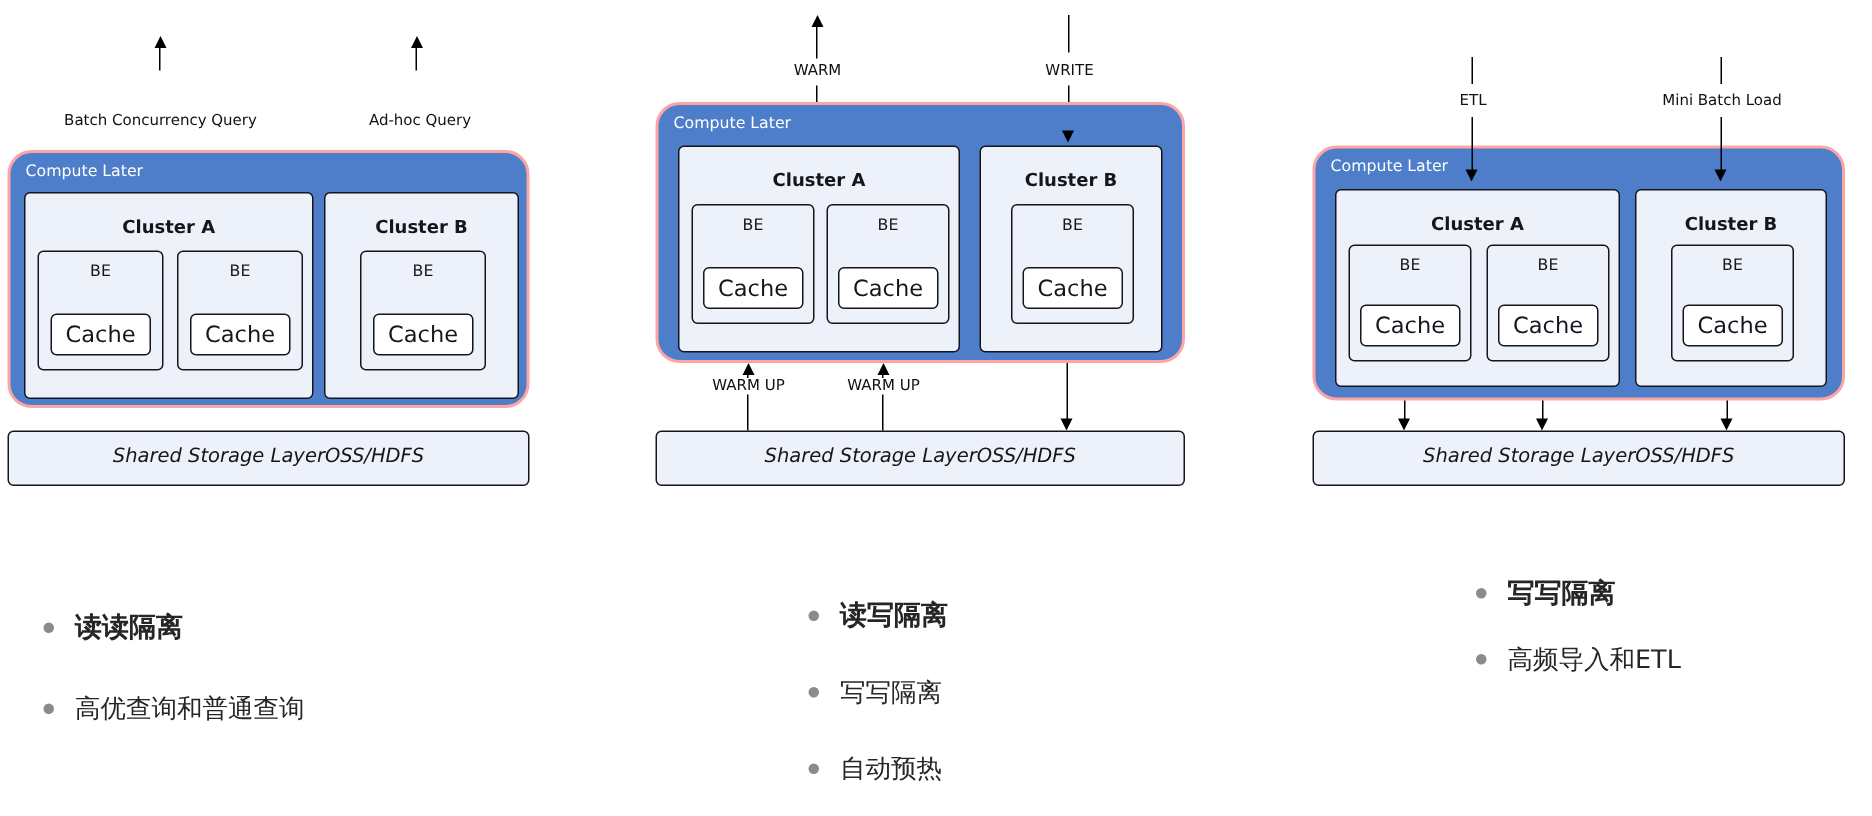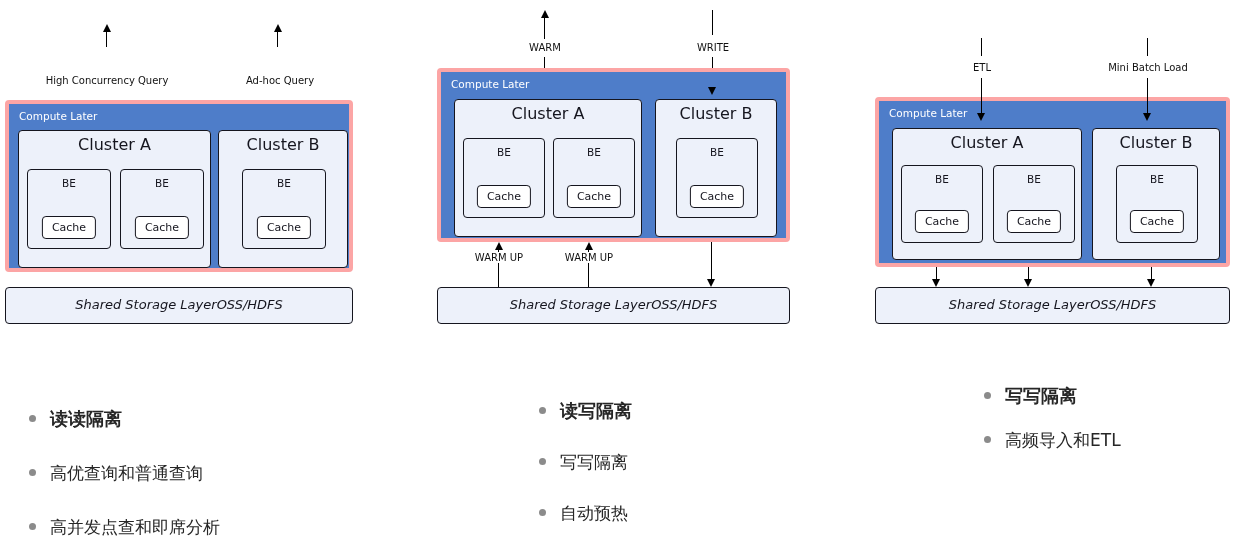--- a/index.html
+++ b/index.html
@@ -1,30 +1,30 @@
 <!DOCTYPE html>
 <html style="--compute-fill: #4e7dc9; --panel-fill: #edf1fa; --line: #15151e; --arrow: #000000; --bullet-dot: #8b8b8b;"><head>
 <meta charset="utf-8">
 <style>
   * { margin:0; padding:0; box-sizing:border-box; }
   html,body { background:#fff; }
   body { font-family:"DejaVu Sans","Liberation Sans",sans-serif; color:#15151e; }
   .canvas { position:relative; width:1248px; height:544px; background:#fff; overflow:hidden; }
 
-  .compute { position:absolute; background:var(--compute-fill); border:4px solid #fca5a5; border-radius:4px; }
+  .compute { position:absolute; background:var(--compute-fill); border:2px solid #fca5a5; border-radius:16px; }
   .compute-label { position:absolute; left:10px; top:6px; color:#ffffff; font-size:10.5px; }
 
   .cluster { position:absolute; background:var(--panel-fill); border:1.3px solid var(--line); border-radius:4px; }
-  .cluster-label { position:absolute; top:4px; left:0; width:100%; text-align:center; font-size:16px; color:var(--line); }
+  .cluster-label { position:absolute; top:15px; left:0; width:100%; text-align:center; font-size:12px; color:var(--line);font-weight:bold; }
 
   .be { position:absolute; background:var(--panel-fill); border:1.3px solid var(--line); border-radius:4px; }
   .be-label { position:absolute; top:7px; left:0; width:100%; text-align:center; font-size:10.5px; color:var(--line); }
 
   .cache { position:absolute; bottom:9px; left:50%; transform:translateX(-50%); background:#ffffff;
-           border:1.3px solid var(--line); border-radius:4px; font-size:11px; padding:4px 9px; white-space:nowrap; }
+           border:1.3px solid var(--line); border-radius:4px; font-size:15px; padding:4px 9px; white-space:nowrap; }
 
   .storage { position:absolute; background:var(--panel-fill); border:1.3px solid var(--line); border-radius:4px;
              display:flex; flex-direction:row; justify-content:center; align-items:center;
              font-size:13px; line-height:1.45; color:var(--line);font-style:italic; }
 
   .vline { position:absolute; width:0; border-left:1.3px solid var(--arrow); }
   .head-up   { position:absolute; width:0; height:0; border-left:4.5px solid transparent; border-right:4.5px solid transparent; border-bottom:8px solid var(--arrow); }
   .head-down { position:absolute; width:0; height:0; border-left:4.5px solid transparent; border-right:4.5px solid transparent; border-top:8px solid var(--arrow); }
 
   .flow-label { position:absolute; transform:translateX(-50%); font-size:10px; color:#111; white-space:nowrap; }
@@ -39,21 +39,21 @@
   .b3 li { margin-bottom:20px; }
 </style>
 </head>
 <body>
 
 <div class="canvas">
 
   <div>
     <span class="head-up" style="left:103px;top:24px"></span>
     <span class="vline" style="left:106px;top:32px;height:15px"></span>
-    <span class="flow-label" style="left:107px;top:75px">High Concurrency Query</span>
+    <span class="flow-label" style="left:107px;top:75px">Batch Concurrency Query</span>
 
     <span class="head-up" style="left:274px;top:24px"></span>
     <span class="vline" style="left:277px;top:32px;height:15px"></span>
     <span class="flow-label" style="left:280px;top:75px">Ad-hoc Query</span>
 
     <div class="compute" style="left:5px;top:100px;width:348px;height:172px">
       <div class="compute-label">Compute Later</div>
 
       <div class="cluster" style="left:9px;top:26px;width:193px;height:138px">
         <div class="cluster-label">Cluster A</div>
@@ -77,21 +77,20 @@
     </div>
 
     <div class="storage" style="left:5px;top:287px;width:348px;height:37px">
       <div>Shared Storage Layer</div>
       <div>OSS/HDFS</div>
     </div>
 
     <ul class="bullets b1" style="left:27px;top:384px">
       <li class="hd">读读隔离</li>
       <li>高优查询和普通查询</li>
-      <li>高并发点查和即席分析</li>
     </ul>
   </div>
 
   <div>
     <span class="head-up" style="left:541px;top:10px"></span>
     <span class="vline" style="left:544px;top:18px;height:21px"></span>
     <span class="flow-label" style="left:545px;top:42px">WARM</span>
     <span class="vline" style="left:544px;top:57px;height:11px"></span>
 
     <span class="vline" style="left:712px;top:10px;height:25px"></span>

